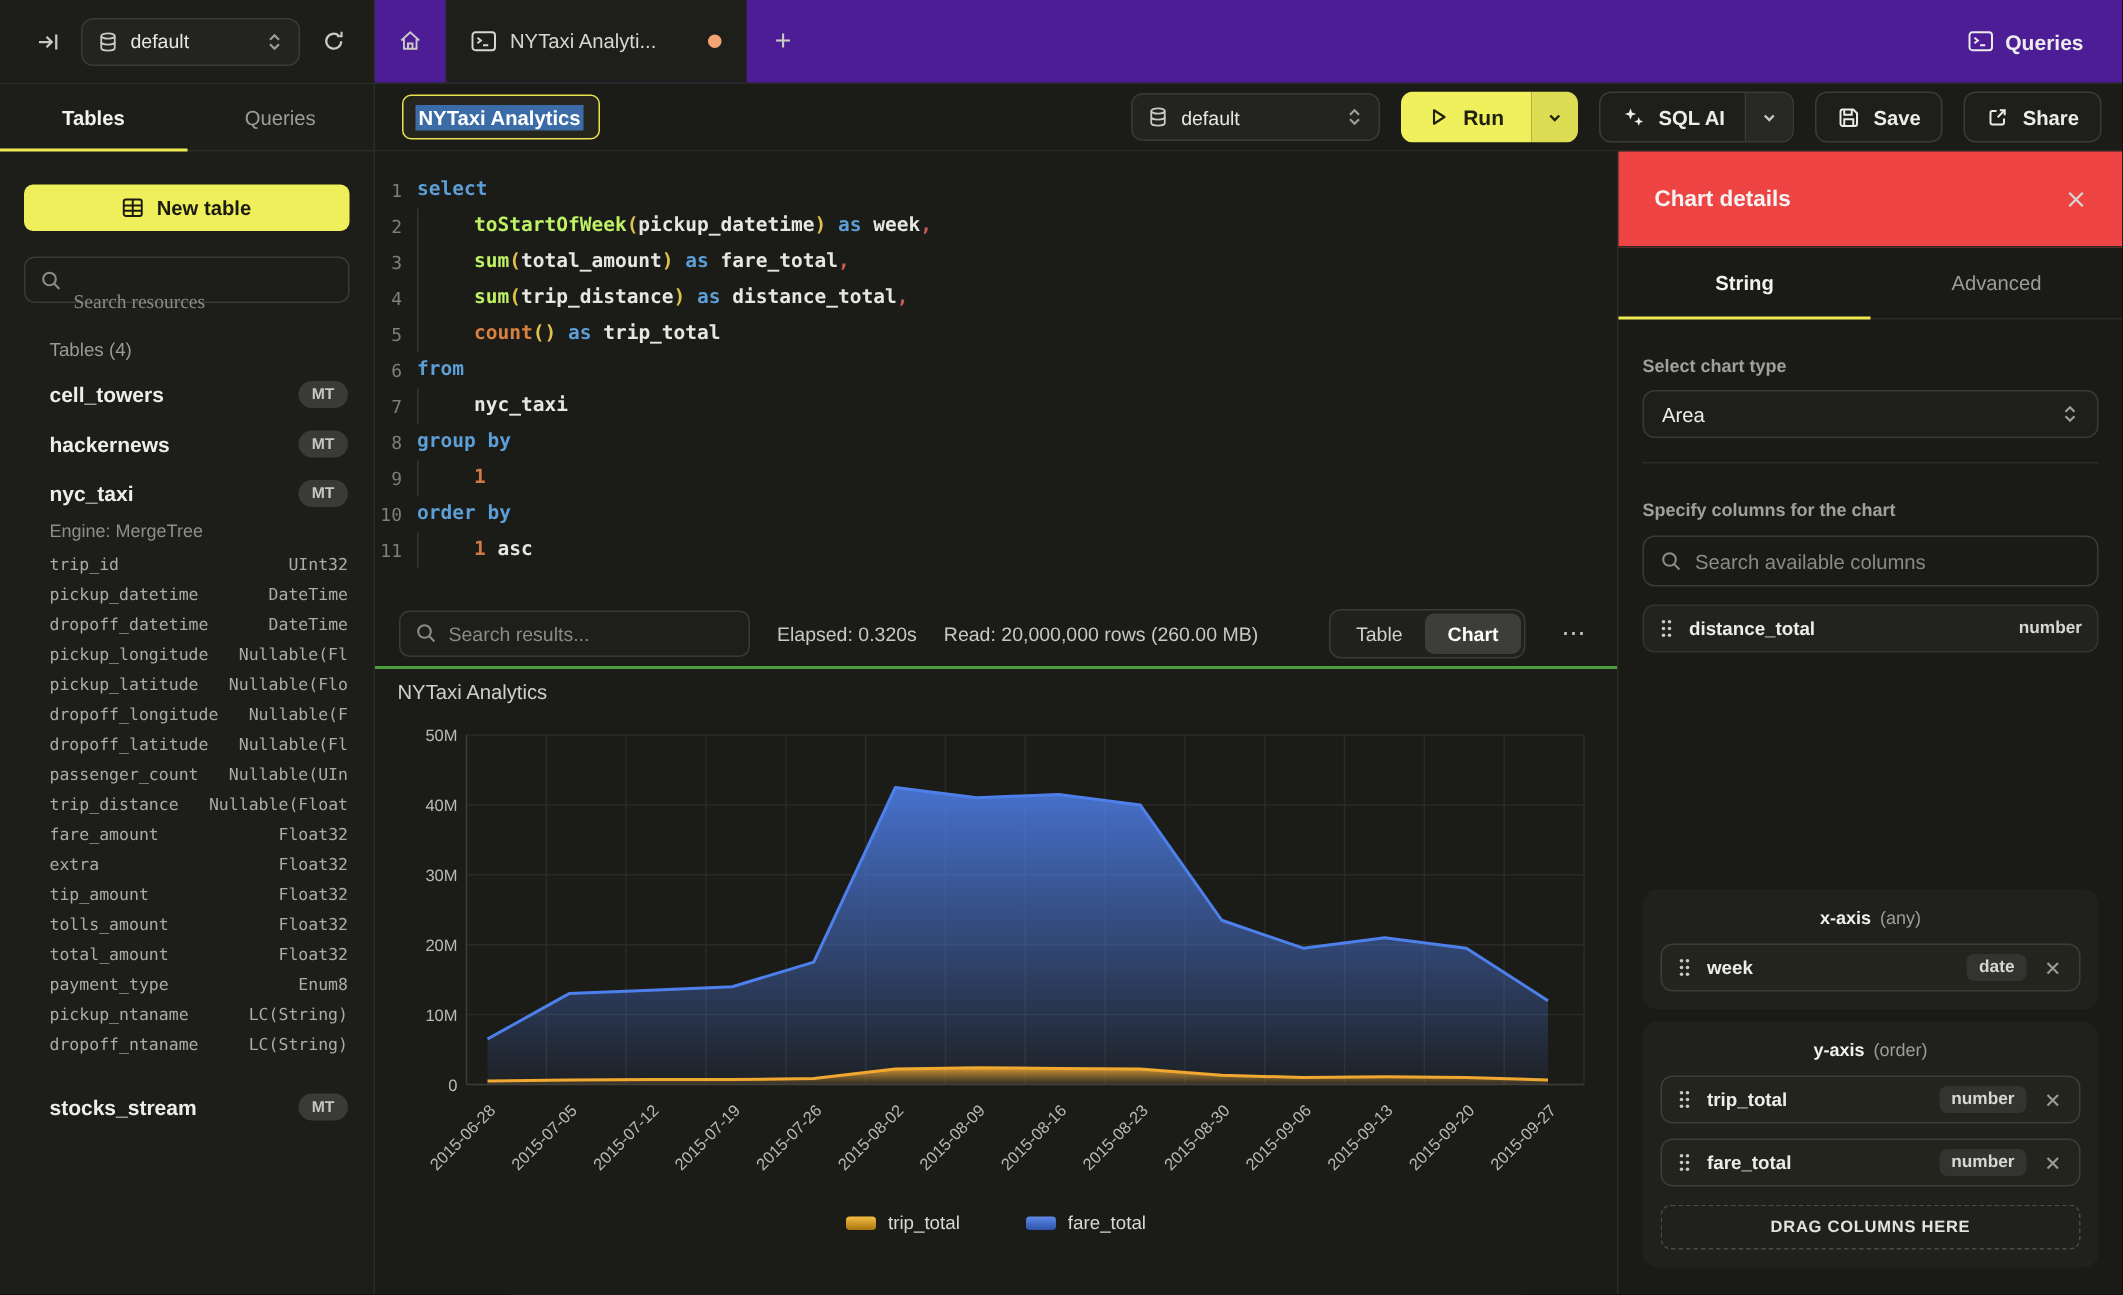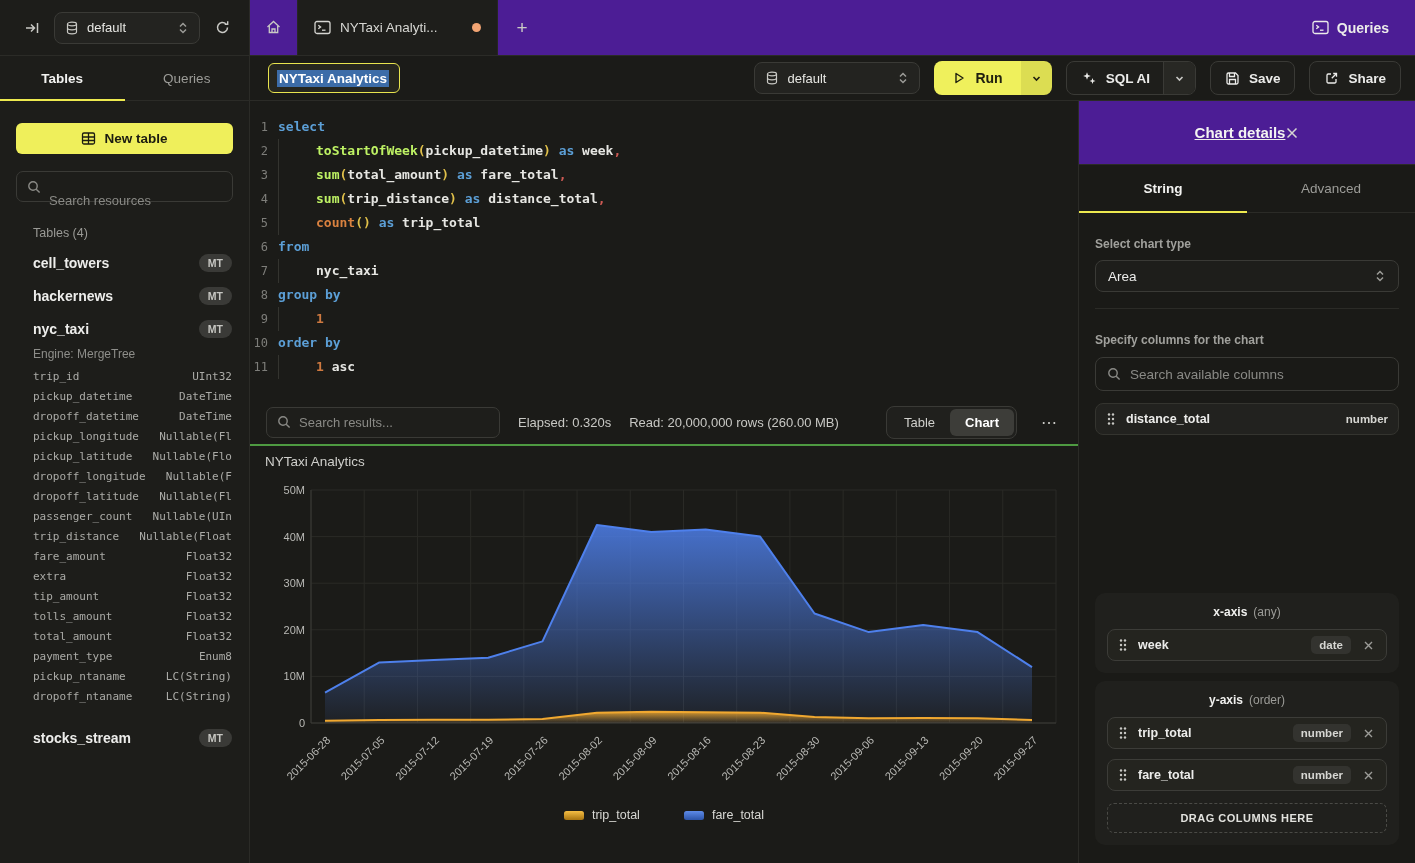--- a/index.html
+++ b/index.html
@@ -32,21 +32,21 @@
   .maincol { width:828px; flex:0 0 828px; display:flex; flex-direction:column; background:#1B1B18; }
   .rightpanel { width:337px; flex:0 0 337px; background:#1A1A17; border-left:1px solid #2B2B27; display:flex; flex-direction:column; }
 
   
   .side-tabs { display:flex; height:45px; border-bottom:1px solid #2B2B27; }
   .side-tab { flex:1; background:none; border:none; color:#9C9C98; font-size:13.5px; cursor:pointer; position:relative; }
   .side-tab.active { color:#F2F2F0; font-weight:700; }
   .side-tab.active::after { content:""; position:absolute; left:0; right:0; bottom:-1px; height:2px; background:#EDE94F; }
   .new-table-btn { margin:22px 16px 0 16px; height:31px; background:#EFEF5B; color:#1B1B10; border:none; border-radius:6px; font-size:13.5px; font-weight:700; display:flex; align-items:center; justify-content:center; gap:8px; cursor:pointer; }
   .side-search { margin:17px 16px 0 16px; height:31px; background:#1D1D1A; border:1px solid #3A3A36; border-radius:7px; display:flex; align-items:center; gap:8px; padding:0 10px; color:#8A8A86; }
-  .side-search input { background:none; border:none; outline:none; color:#C9C9C5; font-size:13px; width:100%; font-family:Liberation Sans, sans-serif;margin-top:28px; }
+  .side-search input { background:none; border:none; outline:none; color:#C9C9C5; font-size:13px; width:100%; font-family:Liberation Serif, serif;margin-top:28px; }
   .side-search input::placeholder { color:#8A8A86; }
   .tables-label { margin:24px 0 0 33px; font-size:12.5px; color:#9A9A96; }
   .table-row { display:flex; align-items:center; padding:0 17px 0 33px; height:33px; cursor:pointer; }
   .table-row .t-name { flex:1; font-size:14px; font-weight:700; color:#EDEDEB; }
   .mt-badge { background:#3A3A37; color:#C6C6C2; font-size:10.5px; font-weight:700; border-radius:10px; padding:3px 9px; }
   .engine-line { padding:2px 0 6px 33px; font-size:12px; color:#8E8E8A; }
   .col-row { display:flex; justify-content:space-between; padding:0 17px 0 33px; height:20px; line-height:20px; font-family:"DejaVu Sans Mono", monospace; font-size:11px; color:#ABABA7; white-space:nowrap; }
   .cols-wrap { overflow:hidden; }
   .stocks-row { margin-top:14px; }
 
@@ -89,21 +89,21 @@
   .chart-section { position:relative; flex:1; background:#1B1B18; }
   .chart-title { position:absolute; left:15px; top:8px; font-size:13.5px; color:#CFCFCB; }
   .chart-svg { position:absolute; left:0; top:0; }
   .chart-legend { position:absolute; left:0; top:362px; width:100%; display:flex; justify-content:center; gap:44px; }
   .legend-item { display:flex; align-items:center; gap:8px; font-size:12.5px; color:#D8D8D4; cursor:pointer; }
   .legend-swatch { width:20px; height:9px; border-radius:2.5px; }
   .sw-trip { background:linear-gradient(180deg,#F5BE44,#A87410); }
   .sw-fare { background:linear-gradient(180deg,#5E8BE8,#2C54A8); }
 
   
-  .rp-header { height:64px; display:flex; align-items:center; justify-content:center; padding:0 24px; border-bottom:1px solid #2B2B27; background:#4c1d95;text-decoration:underline; }
+  .rp-header { height:64px; display:flex; align-items:center; justify-content:space-between; padding:0 24px; border-bottom:1px solid #2B2B27; background:#ef4444; }
   .rp-title { font-size:15px; font-weight:700; color:#F4F4F2; }
   .rp-close { background:none; border:none; color:#D6D6D2; font-size:16px; cursor:pointer; }
   .rp-tabs { display:flex; height:48px; border-bottom:1px solid #2B2B27; }
   .rp-tab { flex:1; background:none; border:none; color:#9C9C98; font-size:13.5px; cursor:pointer; position:relative; }
   .rp-tab.active { color:#F2F2F0; font-weight:700; }
   .rp-tab.active::after { content:""; position:absolute; left:0; right:0; bottom:-1px; height:2.5px; background:#EDE94F; }
   .rp-body { flex:1; display:flex; flex-direction:column; padding:0 16px; overflow:hidden; }
   .rp-label { margin-top:24px; font-size:12px; font-weight:700; color:#A0A09C; }
   .rp-select { margin-top:9px; height:32px; display:flex; align-items:center; justify-content:space-between; background:#1E1E1B; border:1px solid #3A3A36; border-radius:8px; padding:0 12px; font-size:13.5px; color:#ECECEA; cursor:pointer; }
   .rp-divider { margin-top:16px; border-top:1px solid #2B2B27; }

